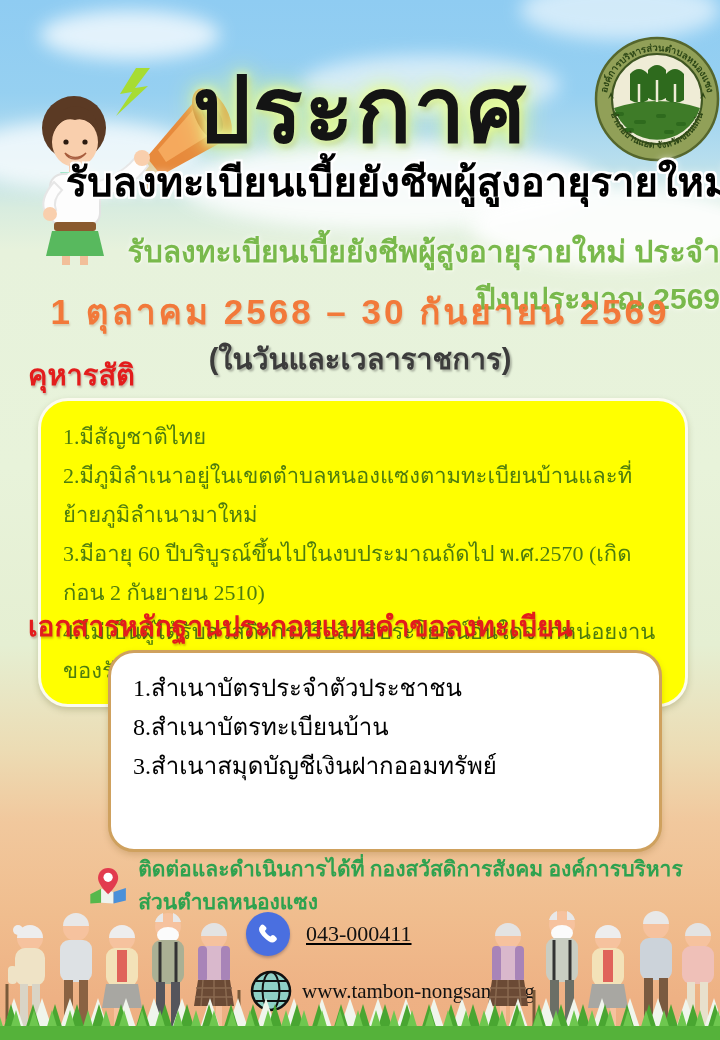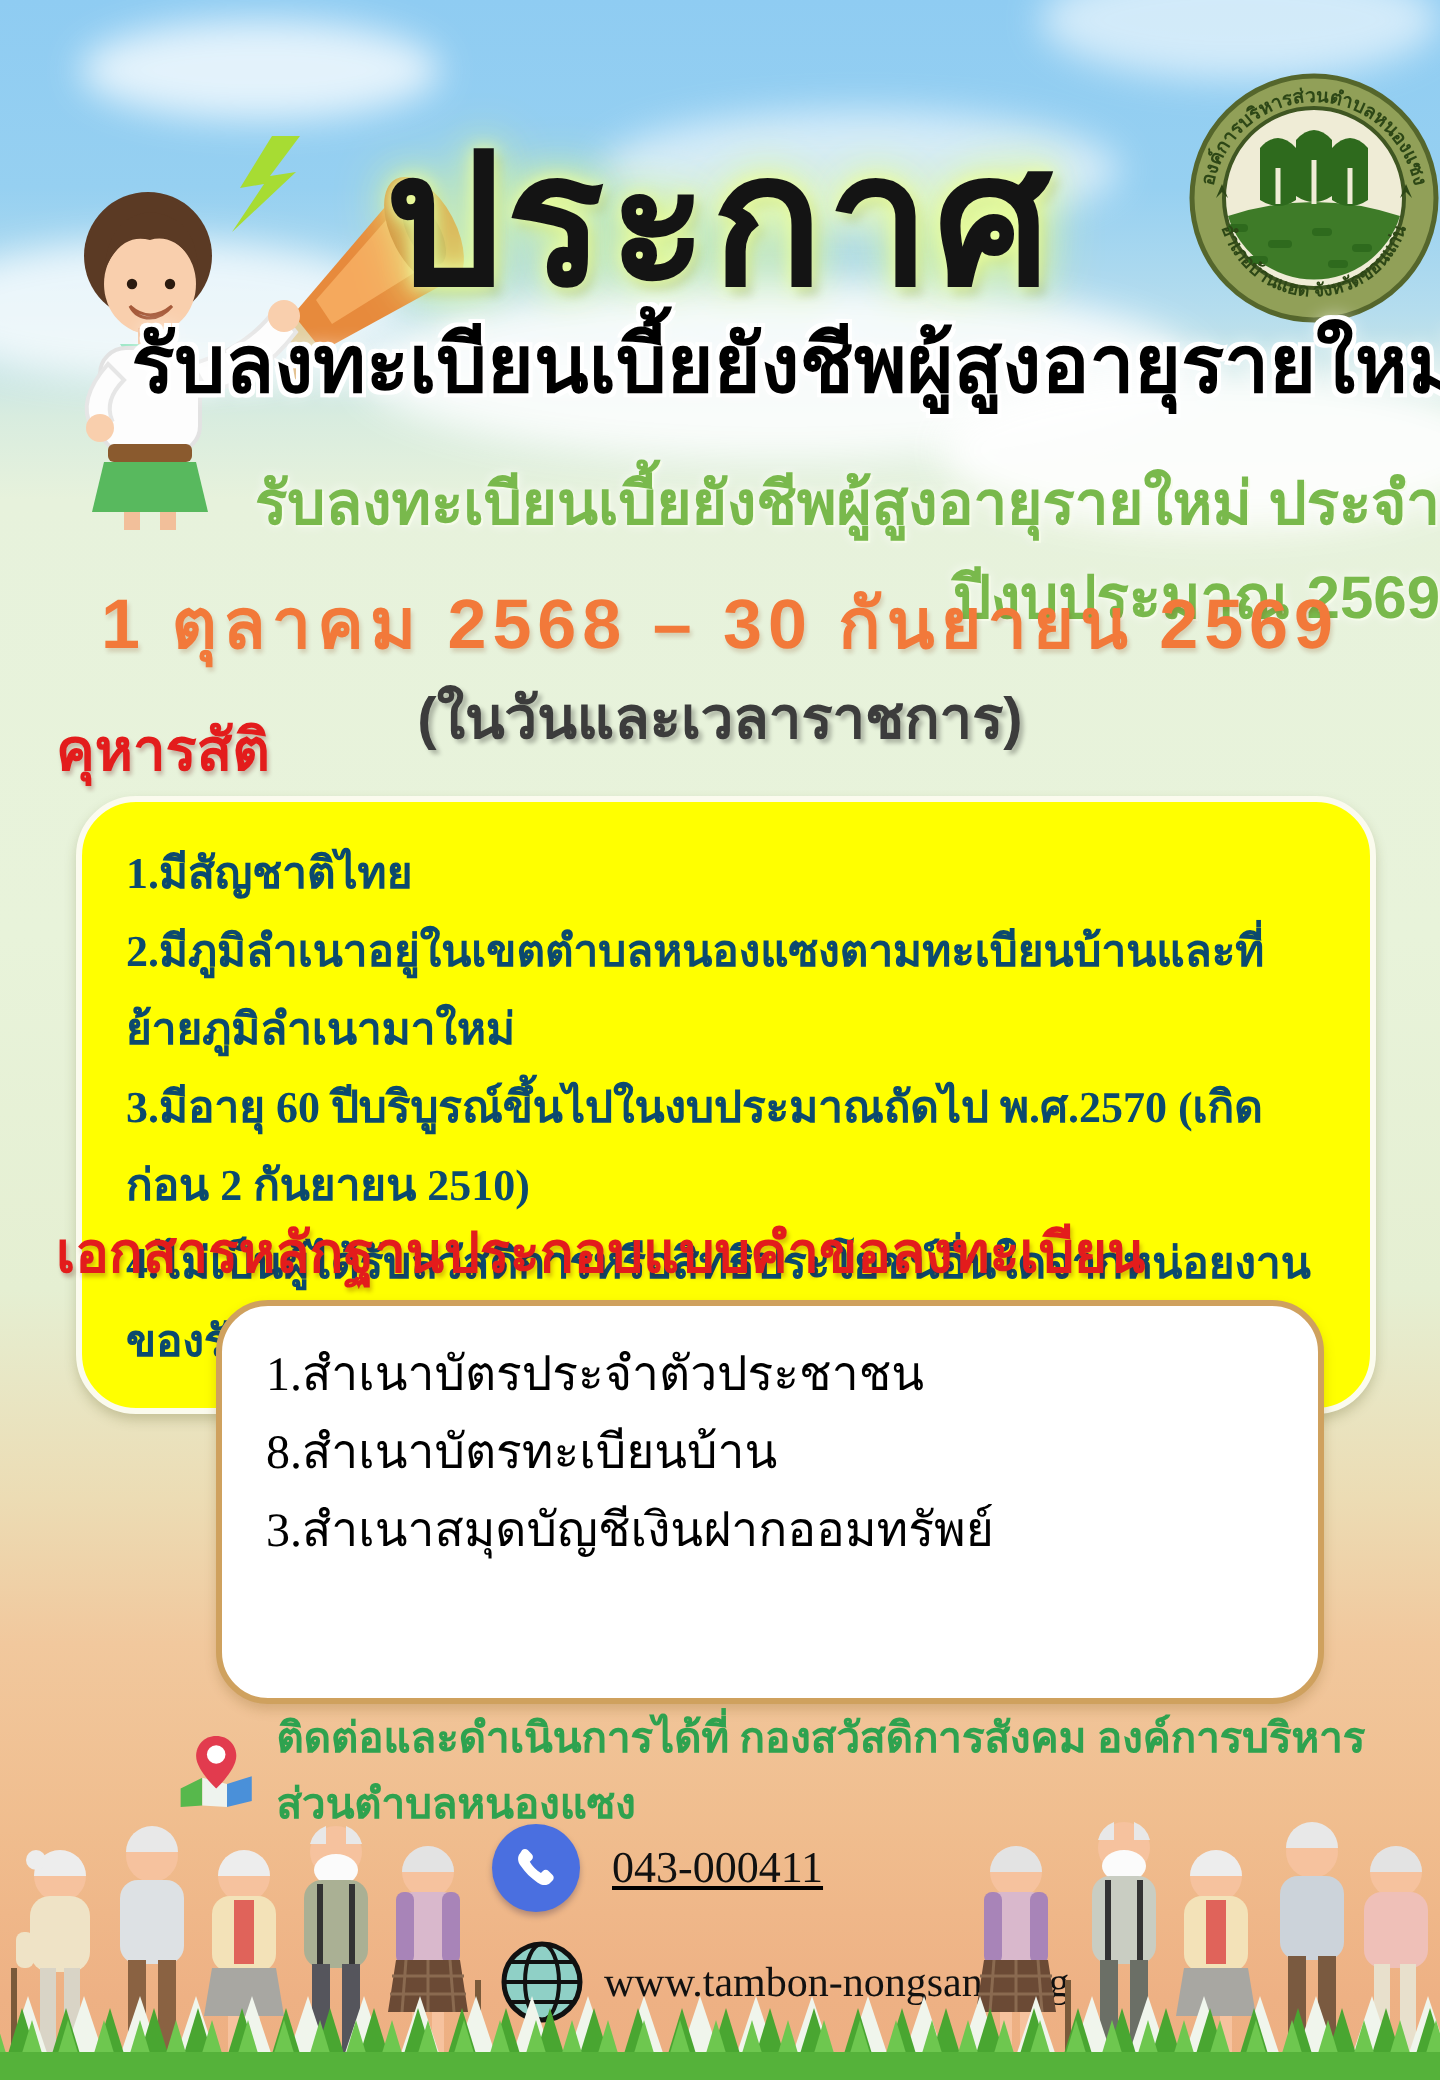--- a/index.html
+++ b/index.html
@@ -44,21 +44,21 @@
     text-shadow:1px 2px 2px rgba(90,0,0,.25);
   }
   .qual-heading{top:352px;}
   .docs-heading{top:604px;font-size:28px;}
   
   .yellow-box{
     position:absolute;top:398px;left:38px;width:604px;min-height:160px;
     background:#ffff00;border:3px solid #fbfbee;border-radius:30px;
     padding:16px 18px 14px 22px;
     box-shadow:0 3px 6px rgba(90,90,30,.25);
-    font-family:"Liberation Serif",serif;font-size:22px;font-weight:bold;color:#0c4a6e;
+    font-family:"Liberation Serif",serif;font-size:22px;font-weight:normal;color:#4d7c0f;
   }
   .yellow-box p{margin:0;line-height:39px;overflow-wrap:anywhere;}
   .white-box{
     position:absolute;top:650px;left:108px;width:526px;min-height:168px;
     background:#ffffff;border:3px solid #cfa15e;border-radius:26px;
     padding:16px 0 12px 22px;
     box-shadow:0 3px 6px rgba(120,80,20,.22);
     font-family:"Liberation Serif",serif;font-size:24px;font-weight:normal;color:#000;
   }
   .white-box p{margin:0;line-height:39px;overflow-wrap:anywhere;}

